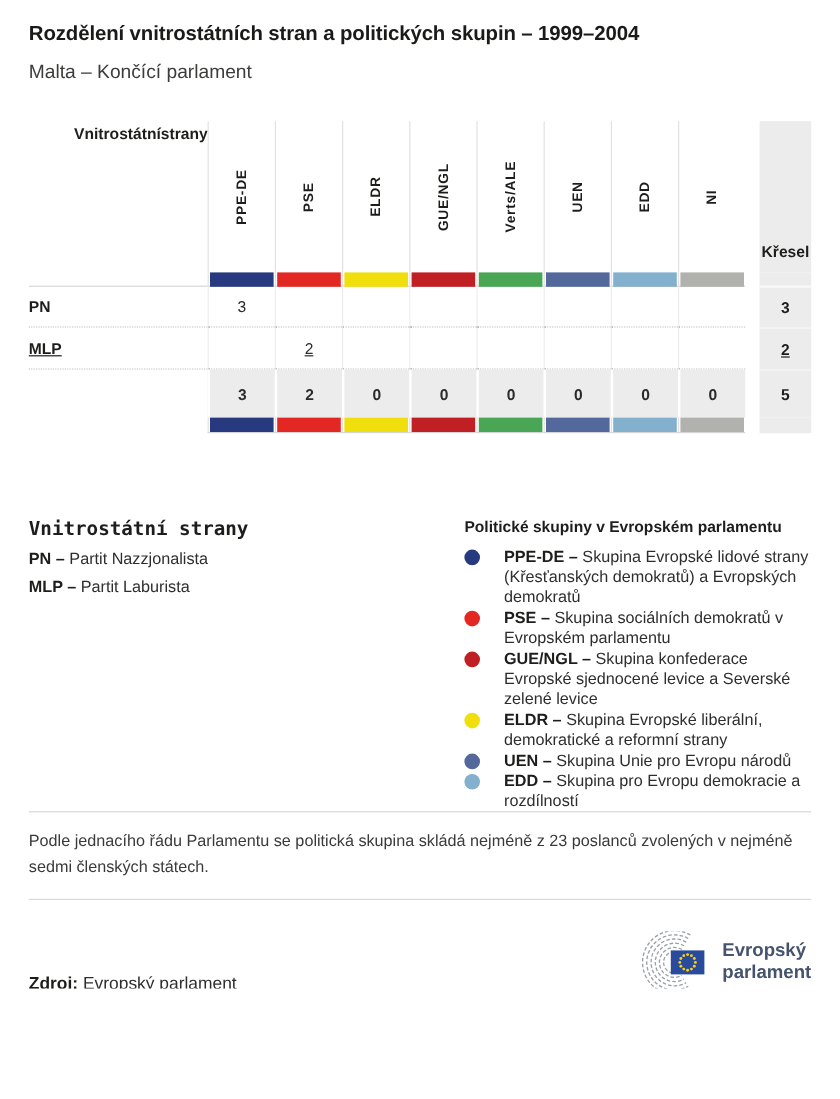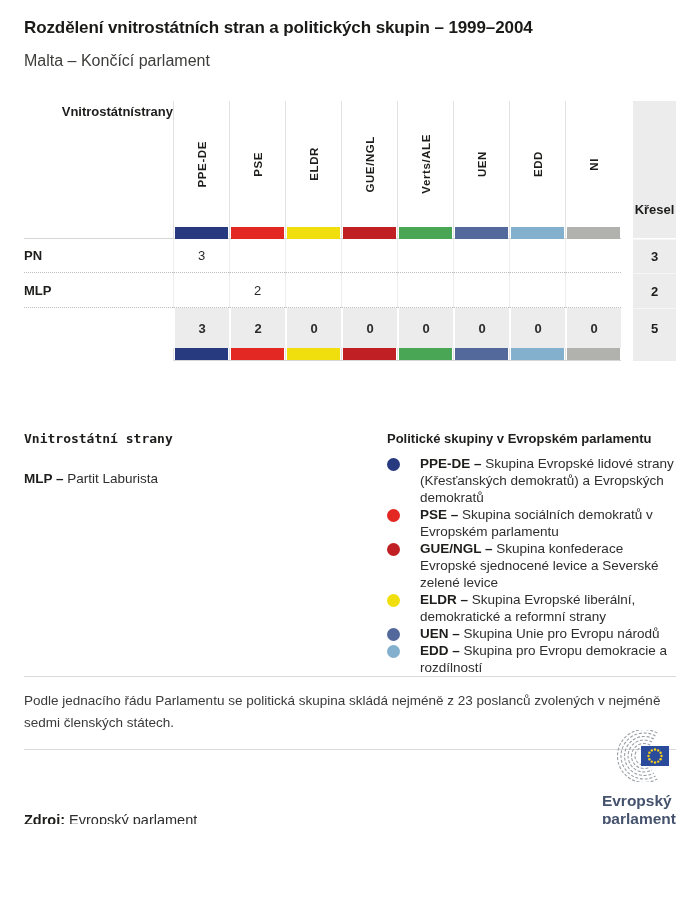--- a/index.html
+++ b/index.html
@@ -10,21 +10,21 @@
     padding:18px 24px 0 24px; position:relative;
   }
   h1.title { font-size:17px; font-weight:700; color:#1a1a18; letter-spacing:-0.1px; margin-bottom:14px; }
   h2.subtitle { font-size:16px; font-weight:400; color:#3c3c3b; }
 
   
   .seats-table { margin-top:31px; display:grid; grid-template-columns:149px repeat(8,56px) 55px; grid-auto-rows:min-content; width:652px; }
   .cell { position:relative; font-size:13px; }
   .hrow { height:126px; }
   .striprow { height:12px; }
-  .r1 { height:34px; } .r2 { height:35px; }
+  .r1 { height:34px; } .r2 { height:35px;text-decoration:underline; }
   .trow { height:40px; }
   .striprow2 { height:13px; }
 
   .hcol { border-left:1px solid #e1e1e1; display:flex; align-items:center; justify-content:center; }
   .vlabel { writing-mode:vertical-rl; transform:rotate(180deg); font-weight:700; font-size:11.5px; letter-spacing:0.6px; color:#1d1d1b; white-space:nowrap; }
   .head-label { display:flex; flex-direction:row; justify-content:flex-end; padding-bottom:5px; font-weight:700; font-size:13px; line-height:22.5px; color:#1d1d1b; }
   .seats-col { background:#ececec;margin-left:12px; }
   .seats-head { display:flex; align-items:flex-end; justify-content:center; font-weight:700; font-size:13px; padding-bottom:10px; }
 
   .strip-cell { border-left:1px solid #e1e1e1; border-bottom:1px solid #d6d6d6; }
@@ -36,37 +36,37 @@
   .body-label { display:flex; align-items:center; font-weight:700; font-size:13px; color:#1d1d1b; }
   .val { display:flex; align-items:center; justify-content:center; border-left:1px solid #ededed; color:#2b2b2b; }
   .seats-val { display:flex; align-items:center; justify-content:center; font-weight:700; border-top:1px solid #f6f6f6; }
   .dotted { border-bottom:1px dotted #bdbdbd; }
   .tot { background:#ececec; font-weight:700; border-left:2px solid #ffffff; display:flex; align-items:center; justify-content:center; color:#2b2b2b; }
   .tot-gap { height:40px; }
 
   
   .legends { display:flex; margin-top:70px; width:652px; }
   .party-legend { width:363px; }
-  .party-legend h3 { font-family:"DejaVu Sans Mono", monospace; font-size:13px; font-weight:700; margin-bottom:21px; color:#1d1d1b; }
+  .party-legend h3 { font-family:"DejaVu Sans Mono", monospace; font-size:16px; font-weight:700; margin-bottom:4px; color:#1d1d1b; }
   .party-legend p { font-size:13.5px; line-height:23px; color:#2e2e2e; }
   .party-legend b { color:#1d1d1b; }
   .group-legend { flex:1; }
   .group-legend h3 { font-size:13px; font-weight:700; margin-bottom:9px; color:#1d1d1b; }
   .g-item { display:flex; gap:20px; font-size:13.5px; line-height:17px; color:#2e2e2e; }
   .g-item .dot { width:13px; height:13px; border-radius:50%; flex:0 0 13px; margin-top:3px; }
   .g-item b { color:#1d1d1b; }
 
   
   hr.rule { border:none; border-top:1px solid #d9d9d9; margin:0; }
   .rule1 { margin-top:36px; }
   .note { font-size:13.5px; line-height:22px; color:#3a3a3a; margin:13px 0 15px 0; width:652px; }
   .source-row { width:652px; margin-top:6px; display:flex; justify-content:space-between; align-items:flex-end; height:72px; }
   .source { font-size:14.5px; color:#2e2e2e; }
   .source b { color:#1d1d1b; }
-  .ep-logo { display:flex; align-items:center; gap:10px;flex-direction:column; }
+  .ep-logo { display:flex; align-items:center; gap:10px; }
   .ep-logo .logo-text { font-size:15.5px; font-weight:700; line-height:18px; color:#46536e; }
 </style>
 </head>
 <body>
 
 <div class="page">
 
   <h1 class="title">Rozdělení vnitrostátních stran a politických skupin – 1999–2004</h1>
   <h2 class="subtitle">Malta – Končící parlament</h2>
 
@@ -189,20 +189,21 @@
       </div>
     <div class="cell striprow2 strip-cell">
         <div class="bar" style="background-color: rgb(177, 177, 174);"></div>
       </div>
     <div class="cell striprow2 seats-col"></div>
   </div>
 
   <div class="legends">
     <div class="party-legend">
       <h3>Vnitrostátní strany</h3>
+      <p><b>PN –</b> <span>Partit Nazzjonalista</span></p>
       <p><b>MLP –</b> <span>Partit Laburista</span></p>
     </div>
 
     <div class="group-legend">
       <h3>Politické skupiny v Evropském parlamentu</h3>
       <div class="g-item">
         <span class="dot" style="background-color: rgb(39, 58, 127);"></span>
         <p><b>PPE-DE –</b> <span>Skupina Evropské lidové strany (Křesťanských demokratů) a Evropských demokratů</span></p>
       </div>
       <div class="g-item">

